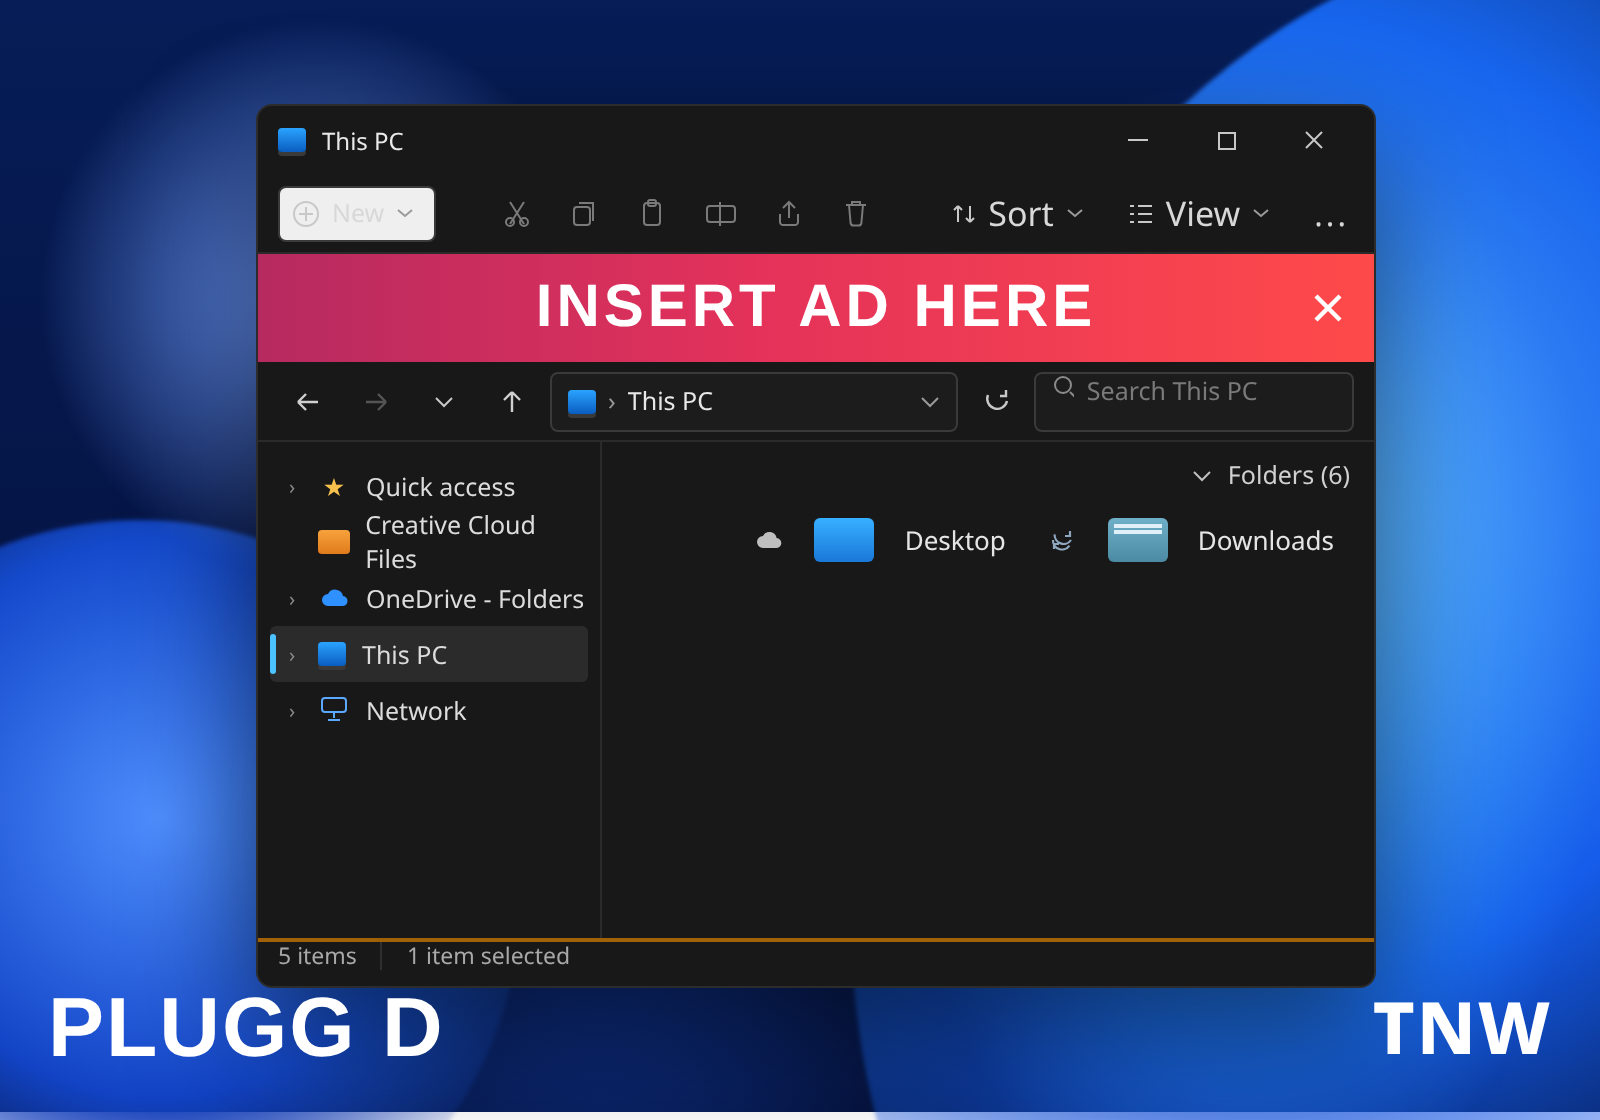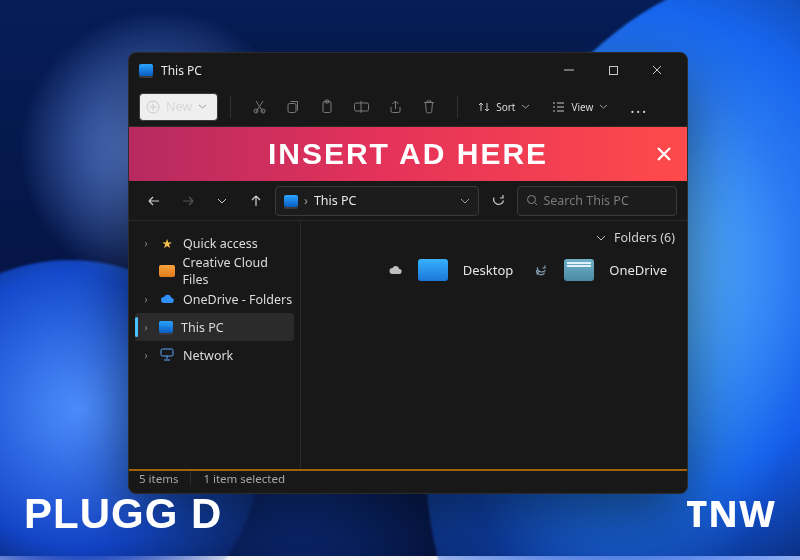--- a/index.html
+++ b/index.html
@@ -54,37 +54,37 @@
   .chrome-btns { display:flex; gap:0; }
   .chrome-btn { width:44px; height:34px; display:flex; align-items:center; justify-content:center; color:#c8c8c8; cursor:pointer; }
 
   
   .cmdbar { height:40px; display:flex; align-items:center; gap:6px; padding:0 10px; border-bottom:1px solid #2a2a2a;}
   .cmd-new { display:flex; align-items:center; gap:6px; height:28px; padding:0 10px 0 6px; border:1px solid #3a3a3a; border-radius:4px; font-size:12.5px; cursor:pointer; color:#d8d8d8;}
   .cmd-new .plus { width:14px; height:14px; display:inline-flex; align-items:center; justify-content:center; }
   .sep { width:1px; height:22px; background:#313131; margin:0 6px; }
   .ico-btn { width:32px; height:28px; display:flex; align-items:center; justify-content:center; border-radius:4px; color:#7a7a7a; cursor:pointer; }
   .cmd-group { display:flex; align-items:center; gap:2px; }
-  .cmd-txt { display:flex; align-items:center; gap:6px; height:28px; padding:0 8px; border-radius:4px; font-size:10px; color:#d8d8d8; cursor:pointer;}
+  .cmd-txt { display:flex; align-items:center; gap:6px; height:28px; padding:0 8px; border-radius:4px; font-size:17px; color:#d8d8d8; cursor:pointer;}
   .dots { font-size:16px; letter-spacing:1.5px; }
 
   
   .ad { height:54px; background:linear-gradient(90deg,#b62a60 0%, #e4325a 45%, #ff4a4a 100%); display:flex; align-items:center; justify-content:center; position:relative; }
   .ad-text { color:#fff; font-weight:700; font-size:30px; letter-spacing:2px; text-align:left; font-family:"Segoe UI", sans-serif; }
   .ad-close { position:absolute; right:14px; top:50%; transform:translateY(-50%); color:#fff; cursor:pointer; }
 
   
   .navrow { height:40px; display:flex; align-items:center; gap:4px; padding:0 10px; border-bottom:1px solid #2a2a2a;}
   .nav-btn { width:30px; height:30px; display:flex; align-items:center; justify-content:center; color:#c8c8c8; border-radius:4px; cursor:pointer;}
   .nav-btn.disabled { color:#555; cursor:default; }
   .addr { flex:1 1 auto; height:30px; border:1px solid #3a3a3a; background:#1c1c1c; border-radius:4px; display:flex; align-items:center; padding:0 8px; gap:6px; font-size:12.5px;}
   .addr .chev { color:#9a9a9a; }
   .addr-drop { margin-left:auto; color:#9a9a9a; cursor:pointer; }
   .refresh-btn { width:30px; }
-  .search { width:160px; height:30px; border:1px solid #3a3a3a; border-radius:4px; background:#1c1c1c; display:flex; align-items:center; padding:0 8px; gap:6px; }
+  .search { width:160px; height:30px; border:1px solid #3a3a3a; border-radius:4px; background:#1c1c1c; display:flex; align-items:flex-start; padding:0 8px; gap:6px; }
   .search input { background:transparent; border:0; outline:0; color:#c8c8c8; font-size:12.5px; width:100%; }
   .search input::placeholder { color:#7a7a7a; }
 
   
   .body { flex:1 1 auto; display:flex; min-height:0; }
   .sidebar { width:172px; border-right:1px solid #2a2a2a; padding:8px 6px; overflow:hidden;}
   .tree-item, .tree-parent { display:flex; align-items:center; gap:8px; color:#dcdcdc; font-size:12.5px; height:28px; padding-left:6px; border-radius:3px; cursor:pointer; position:relative;}
   .tree-item .caret, .tree-parent .caret { width:10px; text-align:center; color:#8a8a8a; font-size:10px;}
   .tree-item.child { padding-left:24px;justify-content:center; }
   .tree-item.selected { background:#2b2b2b; }
@@ -349,21 +349,21 @@
 
           <div class="fitem">
             <span class="side">
               <svg width="14" height="14">
                   <path d="M11.5 7A4.5 4.5 0 013.3 4.2M2.5 7a4.5 4.5 0 008.2 2.8M11 2.5V5H8.5M3 11.5V9h2.5" fill="none" stroke="#8fa7bf" stroke-width="1.1"></path>
                 </svg>
             </span>
             <span class="fic">
                 <span class="ico-folder fold-doc"></span>
               </span>
-            <span>OneDrive</span>
+            <span>Downloads</span>
           </div>
 
 
         </div>
       </div>
     </div>
 
     <div class="status">
       <span>5 items</span>
       <span class="vsep"></span>

